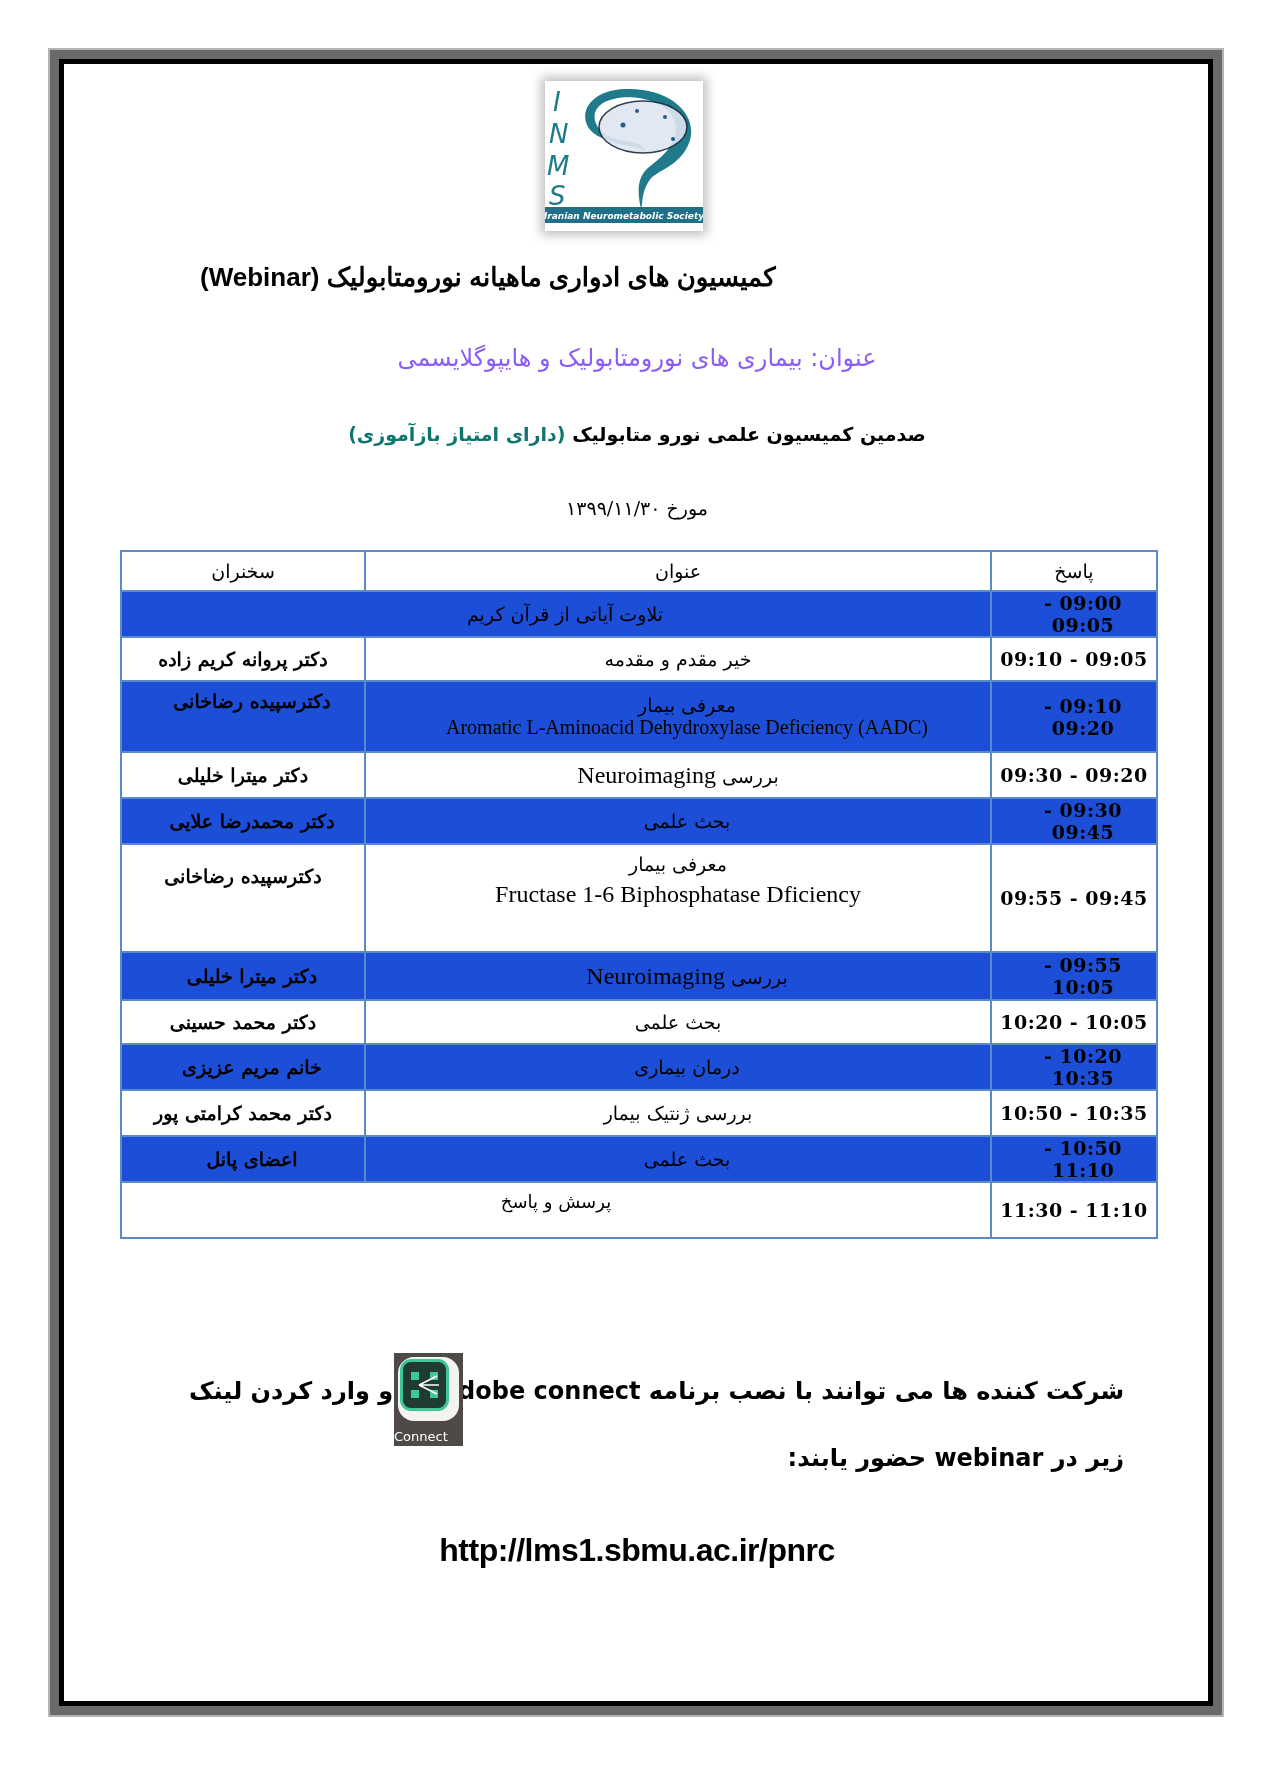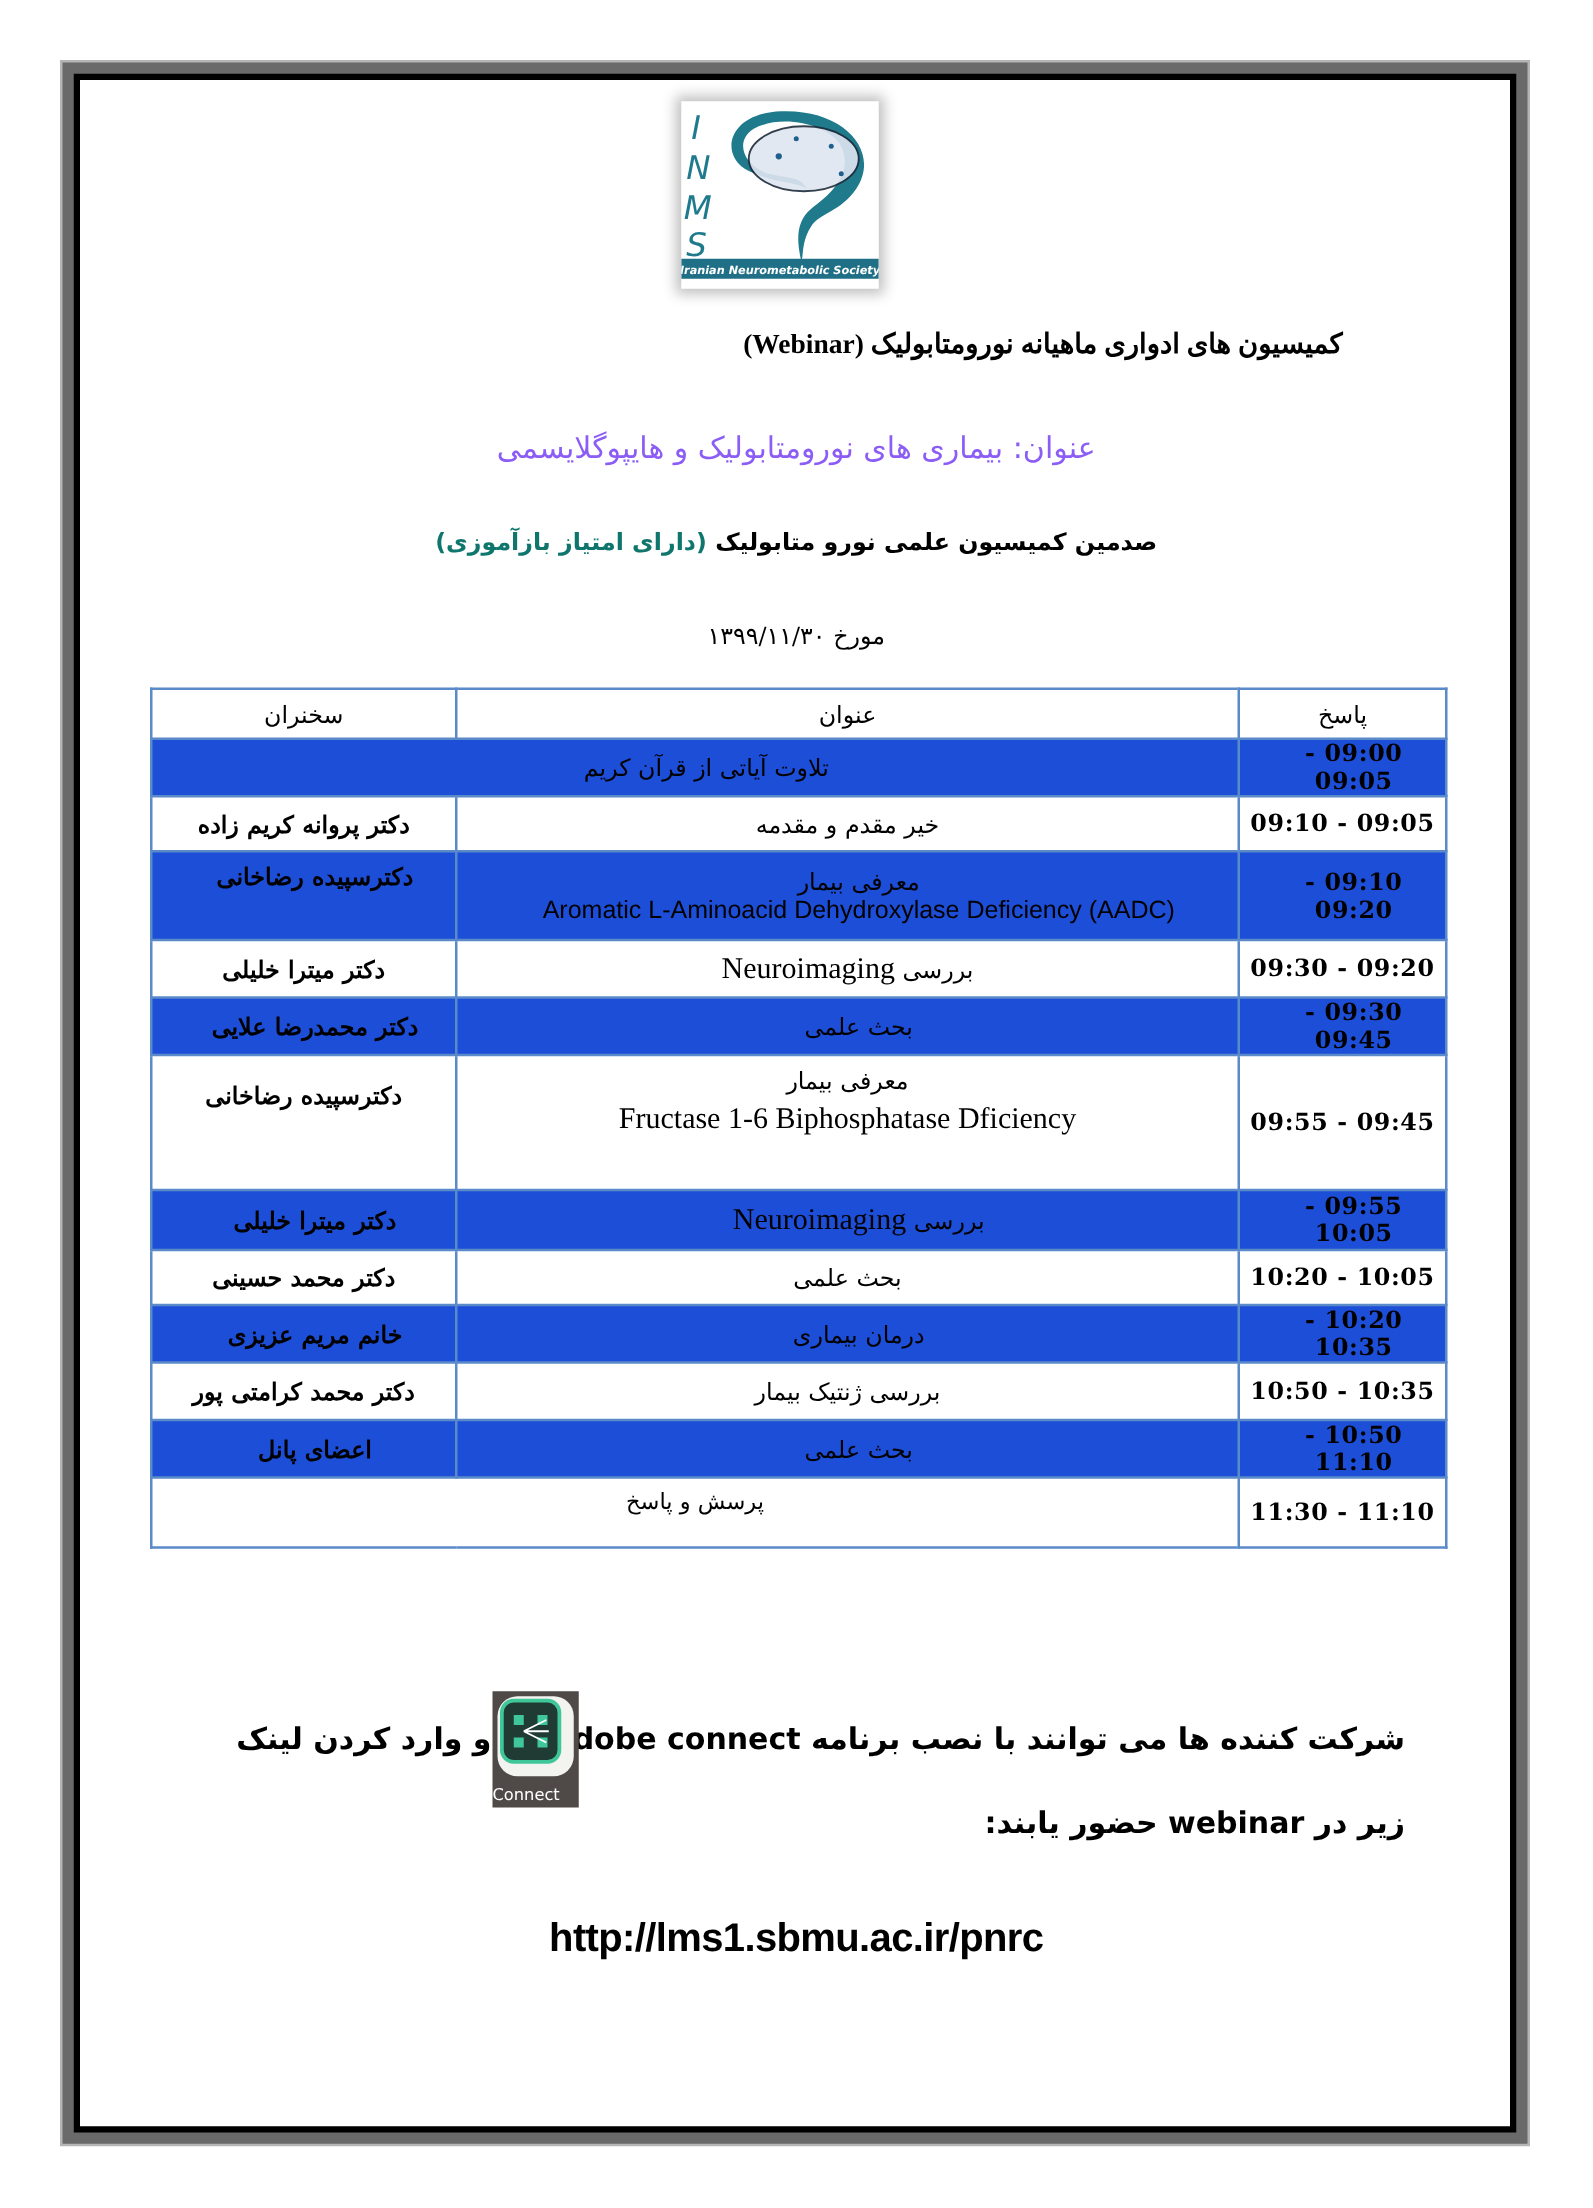--- a/index.html
+++ b/index.html
@@ -18,22 +18,22 @@
   .page {
     position: absolute; left: 5px; top: 5px; right: 5px; bottom: 5px; background: #ffffff;
   }
   .abs { position: absolute; }
   .logo {
     left: 545px; top: 81px; width: 158px; height: 150px; background: #fff;
     box-shadow: 0 0 10px 4px rgba(0,0,0,0.25);
   }
   .logo svg { display: block; }
   .title {
-    left: 200px; width: 874px; top: 262px; text-align: right; direction: rtl;
-    font-size: 22px; font-weight: bold; font-family: Liberation Serif, serif;
+    left: 200px; width: 874px; top: 262px; text-align: left; direction: rtl;
+    font-size: 26px; font-weight: bold; font-family: Liberation Sans, sans-serif;
   }
   .subtitle {
     left: 200px; width: 874px; top: 344px; text-align: center; direction: rtl;
     font-size: 24px; color: #8b5cf6; font-family: "DejaVu Sans", sans-serif;
   }
   .organizer {
     left: 200px; width: 874px; top: 423px; text-align: center; direction: rtl;
     font-size: 19px; font-weight: bold; font-family: "DejaVu Sans", sans-serif;
   }
   .organizer .credit { color: #0f766e; font-weight: bold; }
@@ -52,21 +52,21 @@
   table.schedule th { font-weight: normal; height: 38px; font-size: 19px; }
   table.schedule tr.shade td { background: #1d4ed8; padding-left: 24px; }
   td.time {
     font-family: "Liberation Serif", serif; font-weight: bold; font-size: 23px; vertical-align: top;
     padding-top: 6px; letter-spacing: 0.5px;
   }
   td.time.mid { vertical-align: middle; padding-top: 0; }
   td.speaker { font-weight: bold; font-family: "DejaVu Sans", sans-serif; font-size: 18px; }
   td.topic { font-size: 19px; }
   td.topic .en { font-family: "Liberation Serif", serif; font-size: 24px; }
-  td.topic .en-small { font-family: Liberation Sans, sans-serif; font-size: 20px; display: block; }
+  td.topic .en-small { font-family: Liberation Serif, serif; font-size: 20px; display: block; }
   td.topic .fa { display: block; }
   .footer-line1 {
     right: 150px; top: 1377px; direction: rtl; font-size: 24px; font-weight: bold;
     font-family: "DejaVu Sans", sans-serif; white-space: nowrap;
   }
   .footer-line1b {
     left: 189px; top: 1377px; direction: rtl; font-size: 24px; font-weight: bold;
     font-family: "DejaVu Sans", sans-serif; white-space: nowrap;
   }
   .footer-line2 {

